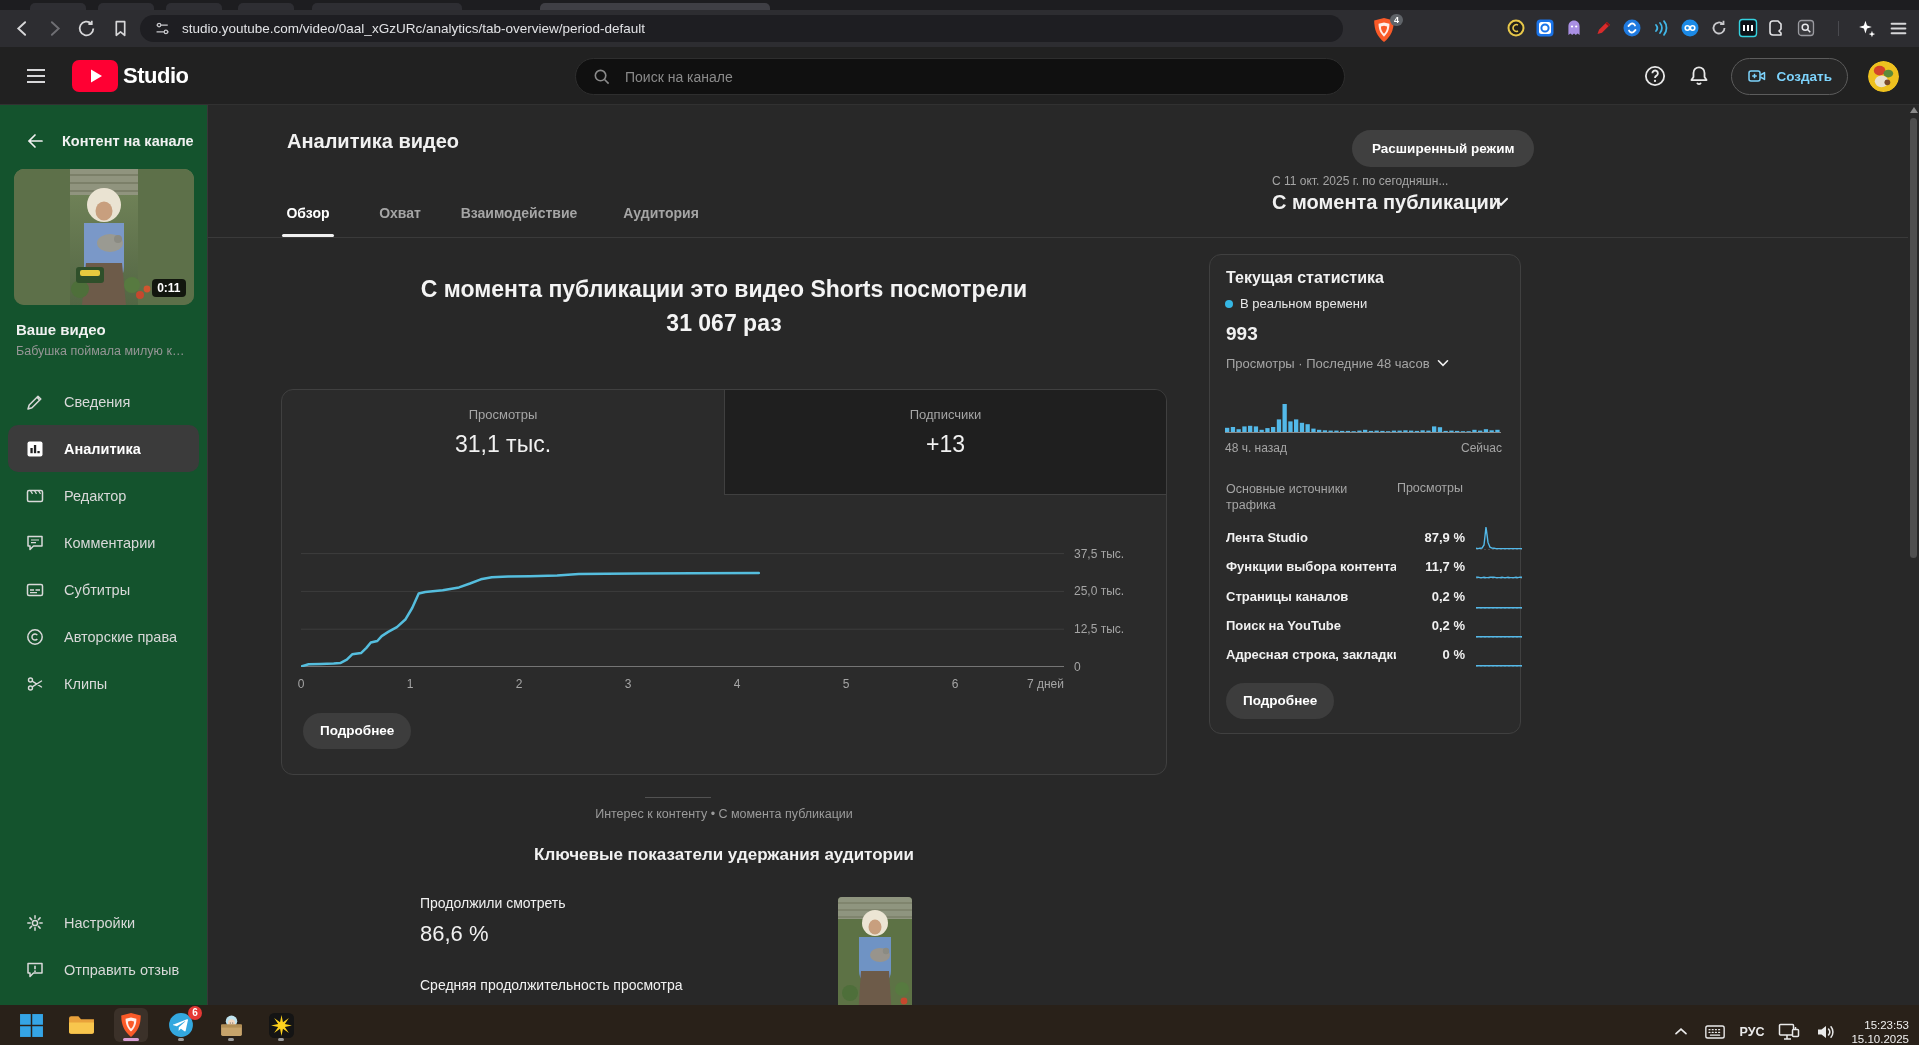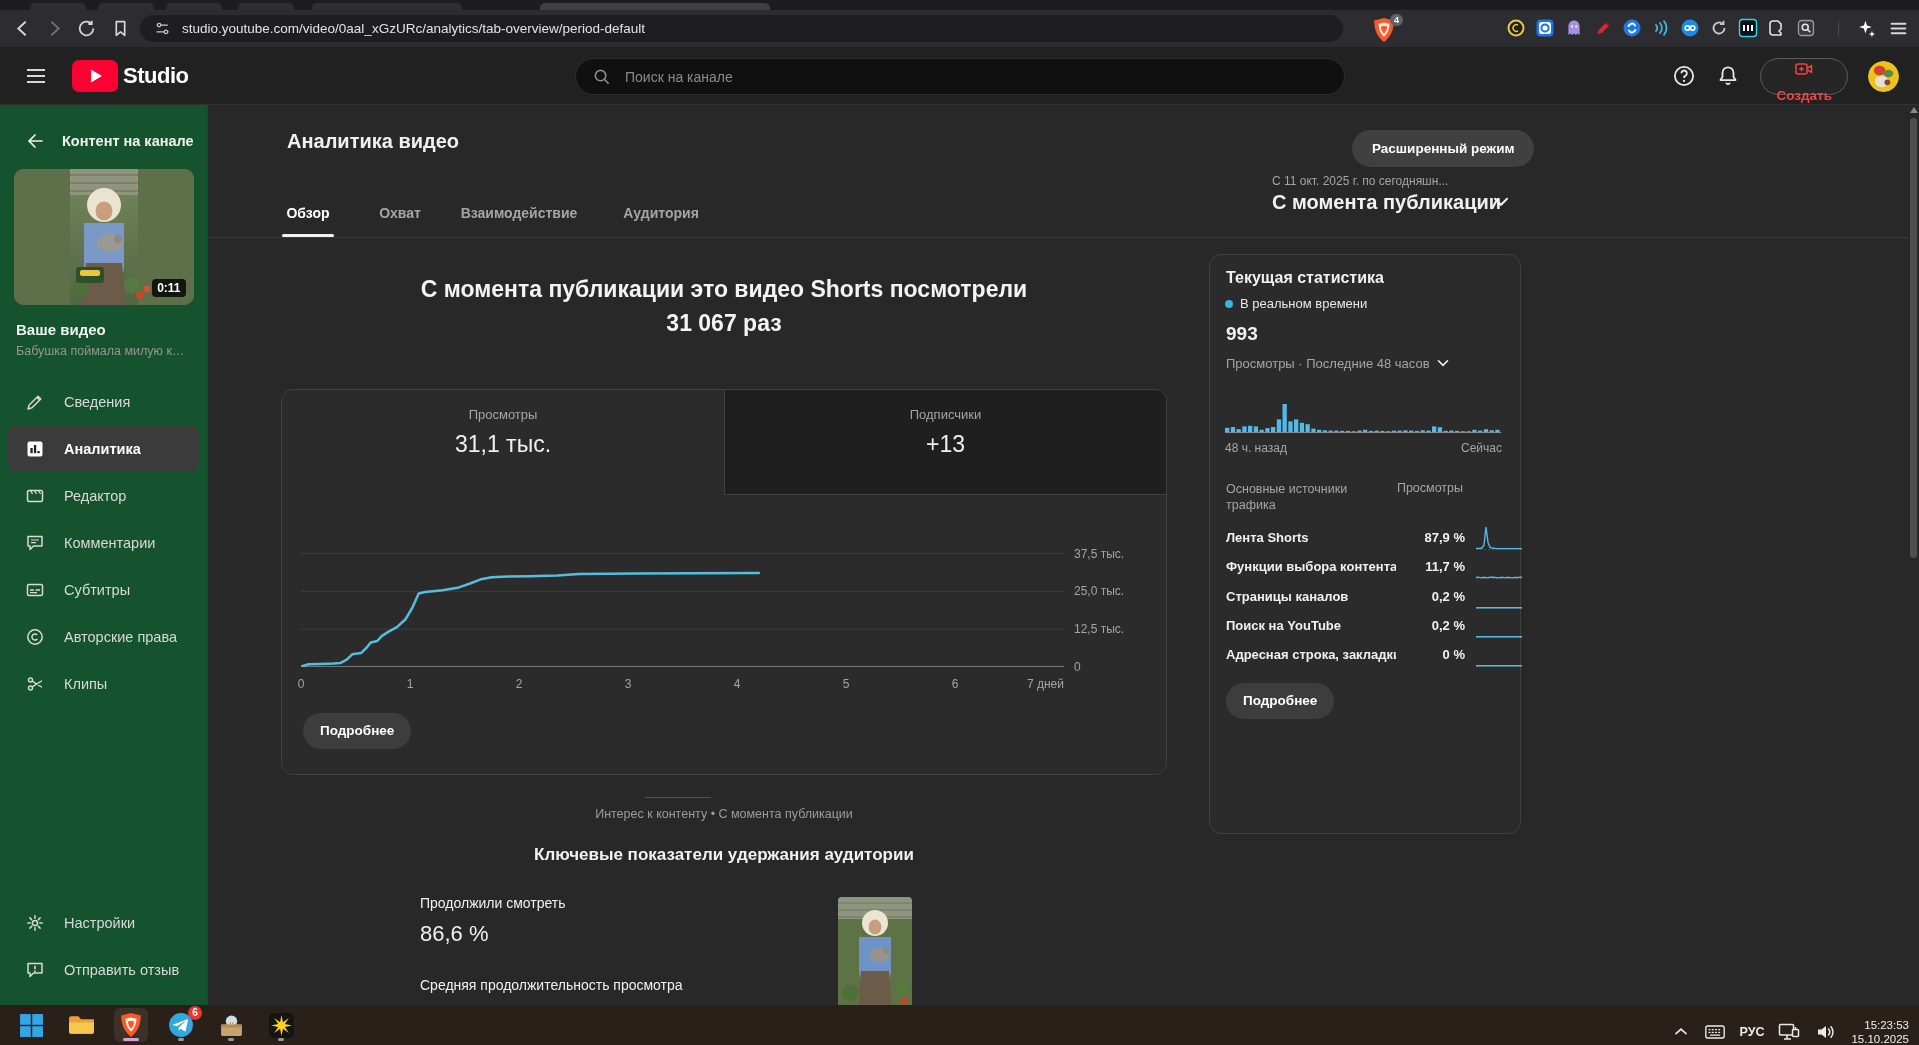--- a/index.html
+++ b/index.html
@@ -29,21 +29,21 @@
     border-bottom:1px solid #313131;}
   .brand{position:absolute;left:72px;top:13px;display:flex;align-items:center;gap:5px;}
   .brand-text{font-size:22px;font-weight:bold;letter-spacing:-0.5px;color:#fff;}
   .studio-search{position:absolute;left:575px;top:11px;width:770px;height:37px;background:#101010;
     border:1px solid #2e2e2e;border-radius:19px;display:flex;align-items:center;padding:0 16px;gap:12px;}
   .studio-search input{flex:1;background:transparent;border:0;outline:0;color:#eee;
     font-size:14px;font-family:"Liberation Sans",sans-serif;}
   .studio-search input::placeholder{color:#8a8a8a;}
   .hdr-right{position:absolute;right:20px;top:10px;display:flex;align-items:center;gap:20px;height:38px;}
   .create-btn{display:flex;align-items:center;gap:9px;height:37px;padding:0 15px;border:1px solid #5c5c5c;
-    border-radius:19px;background:#262626;font-size:13.5px;font-weight:bold;color:#ef4444;flex-direction:column;}
+    border-radius:19px;background:#262626;font-size:13.5px;font-weight:bold;color:#7dd3fc;}
   .avatar{width:31px;height:31px;border-radius:50%;overflow:hidden;}
 
   
   .sidebar{position:absolute;left:0;top:105px;width:208px;height:900px;background:#14532d;
     border-right:1px solid #373737;display:flex;flex-direction:column;}
   .back-row{display:flex;align-items:center;gap:18px;padding-left:24px;margin-top:22px;height:28px;}
   .back-label{font-size:14.5px;font-weight:bold;color:#f1f1f1;}
   .side-thumb{position:relative;width:180px;height:136px;margin:14px auto 0;border-radius:10px;overflow:hidden;}
   .dur-badge{position:absolute;right:8px;bottom:8px;background:rgba(0,0,0,.8);border-radius:4px;
     padding:2px 5px;font-size:12px;font-weight:bold;color:#fff;}
@@ -92,21 +92,21 @@
 
   .short-divider{position:absolute;left:437px;top:692px;width:66px;height:1px;background:#525252;}
   .section-caption{position:absolute;left:116px;top:702px;width:800px;text-align:center;font-size:12.5px;color:#9b9b9b;}
   .retention-title{position:absolute;left:116px;top:740px;width:800px;text-align:center;font-size:17px;font-weight:bold;}
   .ret-label1{position:absolute;left:212px;top:790px;font-size:14px;}
   .ret-value1{position:absolute;left:212px;top:816px;font-size:22px;}
   .ret-label2{position:absolute;left:212px;top:872px;font-size:14px;}
   .ret-thumb{position:absolute;left:630px;top:792px;width:74px;height:120px;border-radius:4px;overflow:hidden;}
 
   
-  .rt-panel{position:absolute;left:1001px;top:149px;width:312px;height:580px;background:#2b2b2b;
+  .rt-panel{position:absolute;left:1001px;top:149px;width:312px;height:480px;background:#2b2b2b;
     border:1px solid #404040;border-radius:12px;}
   .rt-title{position:absolute;left:16px;top:14px;font-size:16px;font-weight:bold;}
   .rt-live{position:absolute;left:15px;top:41px;display:flex;align-items:center;gap:7px;font-size:13px;color:#e8e8e8;}
   .live-dot{width:8px;height:8px;border-radius:50%;background:#35b7e4;border:3px solid rgba(53,183,228,.45);
     box-shadow:0 0 0 1.5px #35b7e4 inset;}
   .rt-views{position:absolute;left:16px;top:68px;font-size:19px;font-weight:bold;}
   .rt-caption{position:absolute;left:16px;top:99px;display:flex;align-items:center;gap:4px;
     font-size:13px;color:#a5a5a5;cursor:pointer;}
   .rt-bars{position:absolute;left:15px;top:147px;}
   .rt-axis-left{position:absolute;left:15px;top:186px;font-size:12px;color:#a5a5a5;}
@@ -628,21 +628,21 @@
           <rect x="258.8" y="27.2" width="4.3" height="2.8" fill="#53b9e9"></rect>
           <rect x="264.5" y="28.3" width="4.3" height="1.7" fill="#53b9e9"></rect>
           <rect x="270.3" y="27.8" width="4.3" height="2.2" fill="#53b9e9"></rect>
         </svg>
       <div class="rt-axis-left">48 ч. назад</div>
       <div class="rt-axis-right">Сейчас</div>
       <div class="src-hdr">Основные источники трафика</div>
       <div class="views-hdr">Просмотры</div>
 
       <div class="src-row" style="top:272px">
-        <span class="src-label">Лента Shorts</span>
+        <span class="src-label">Лента Studio</span>
         <span class="src-value">87,9 %</span>
         <svg class="src-spark" id="spark-0" width="46" height="26" viewBox="0 0 46 26">
             <line x1="0" y1="24.5" x2="46" y2="24.5" stroke="#4a4a4a" stroke-width="1" stroke-dasharray="2,2"></line>
             <polyline points="0.0,23.3 2.0,23.6 4.0,23.3 6.0,23.1 8.0,20.0 10.0,2.0 12.0,17.4 14.0,22.2 16.0,23.1 18.0,23.3 20.0,23.6 22.0,23.6 24.0,23.6 26.0,23.6 28.0,23.6 30.0,23.6 32.0,23.6 34.0,23.6 36.0,23.6 38.0,23.6 40.0,23.6 42.0,23.6 44.0,23.6 46.0,23.6" fill="none" stroke="#53b9e9" stroke-width="1.4"></polyline>
           </svg>
       </div>
       <div class="src-row" style="top:301px">
         <span class="src-label">Функции выбора контента</span>
         <span class="src-value">11,7 %</span>
         <svg class="src-spark" id="spark-1" width="46" height="26" viewBox="0 0 46 26">

